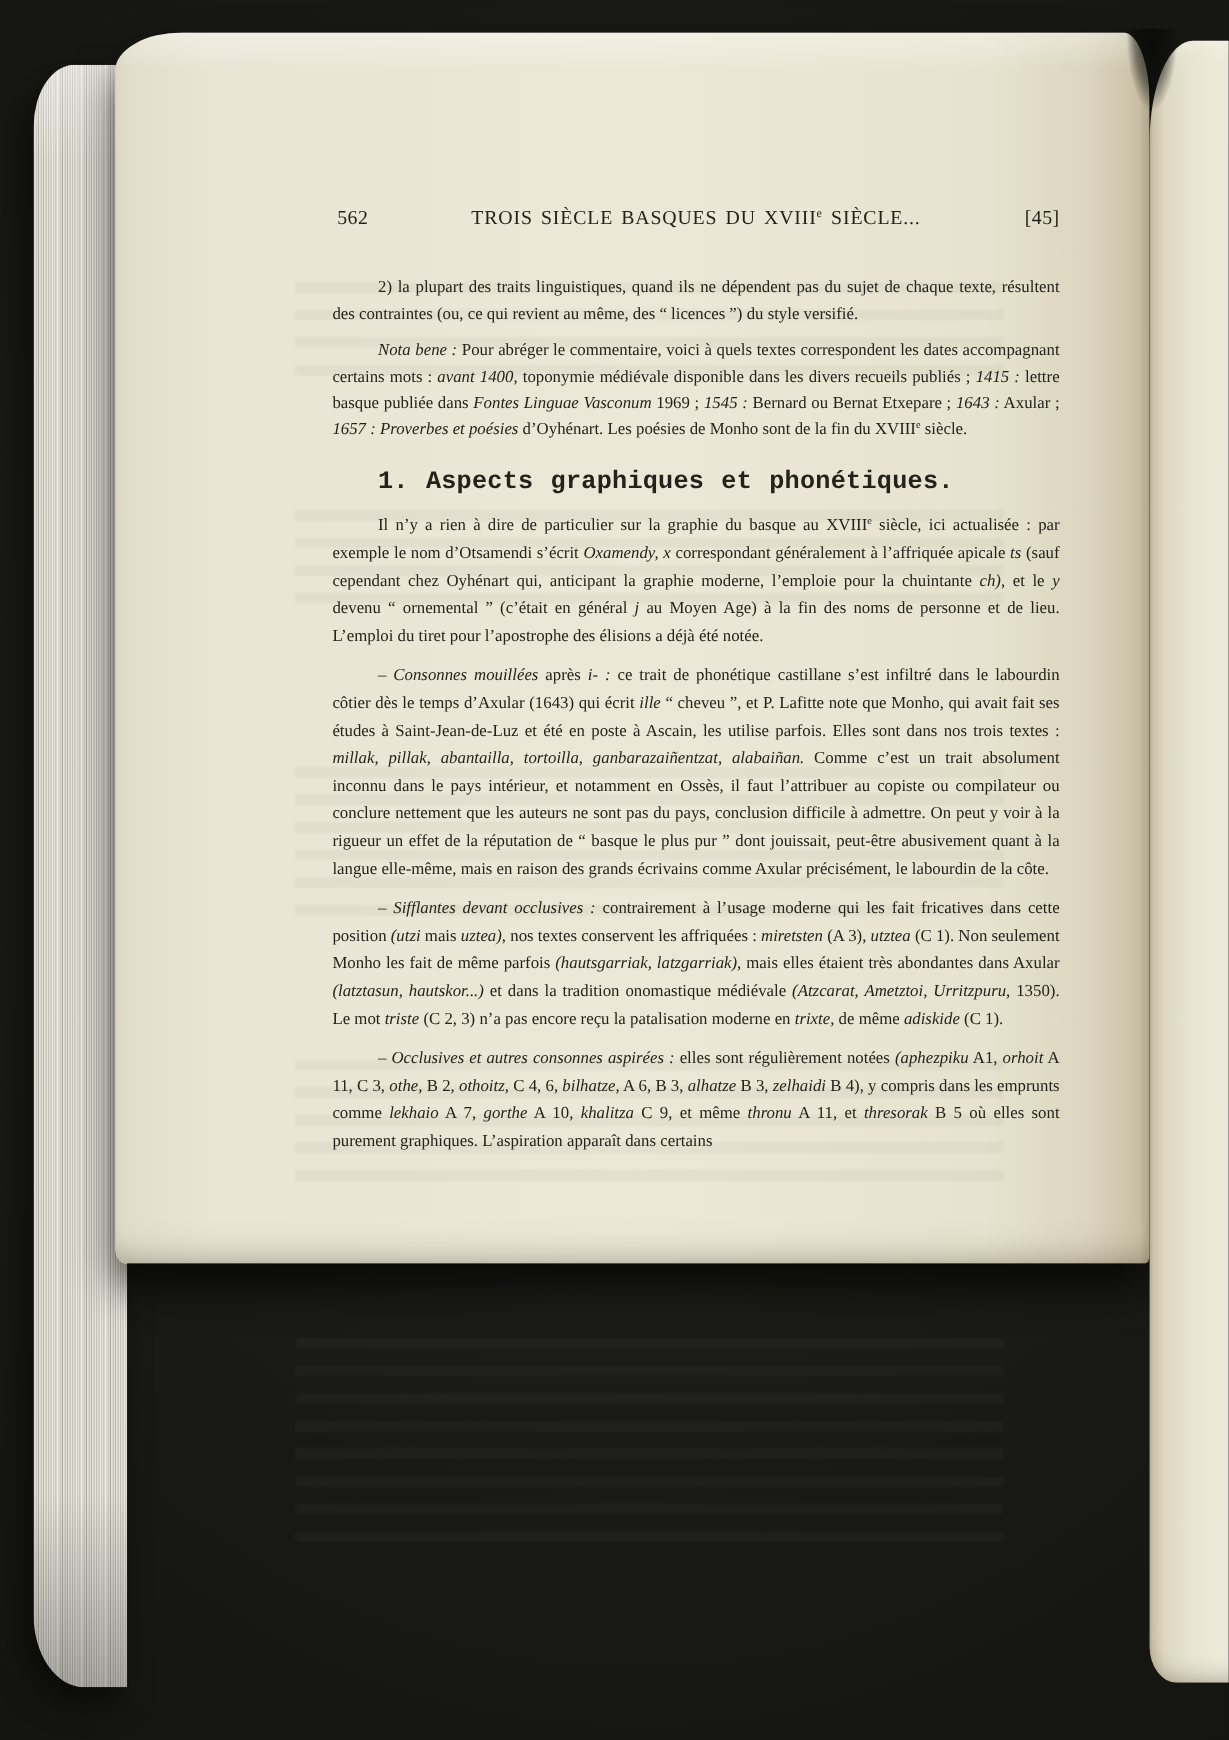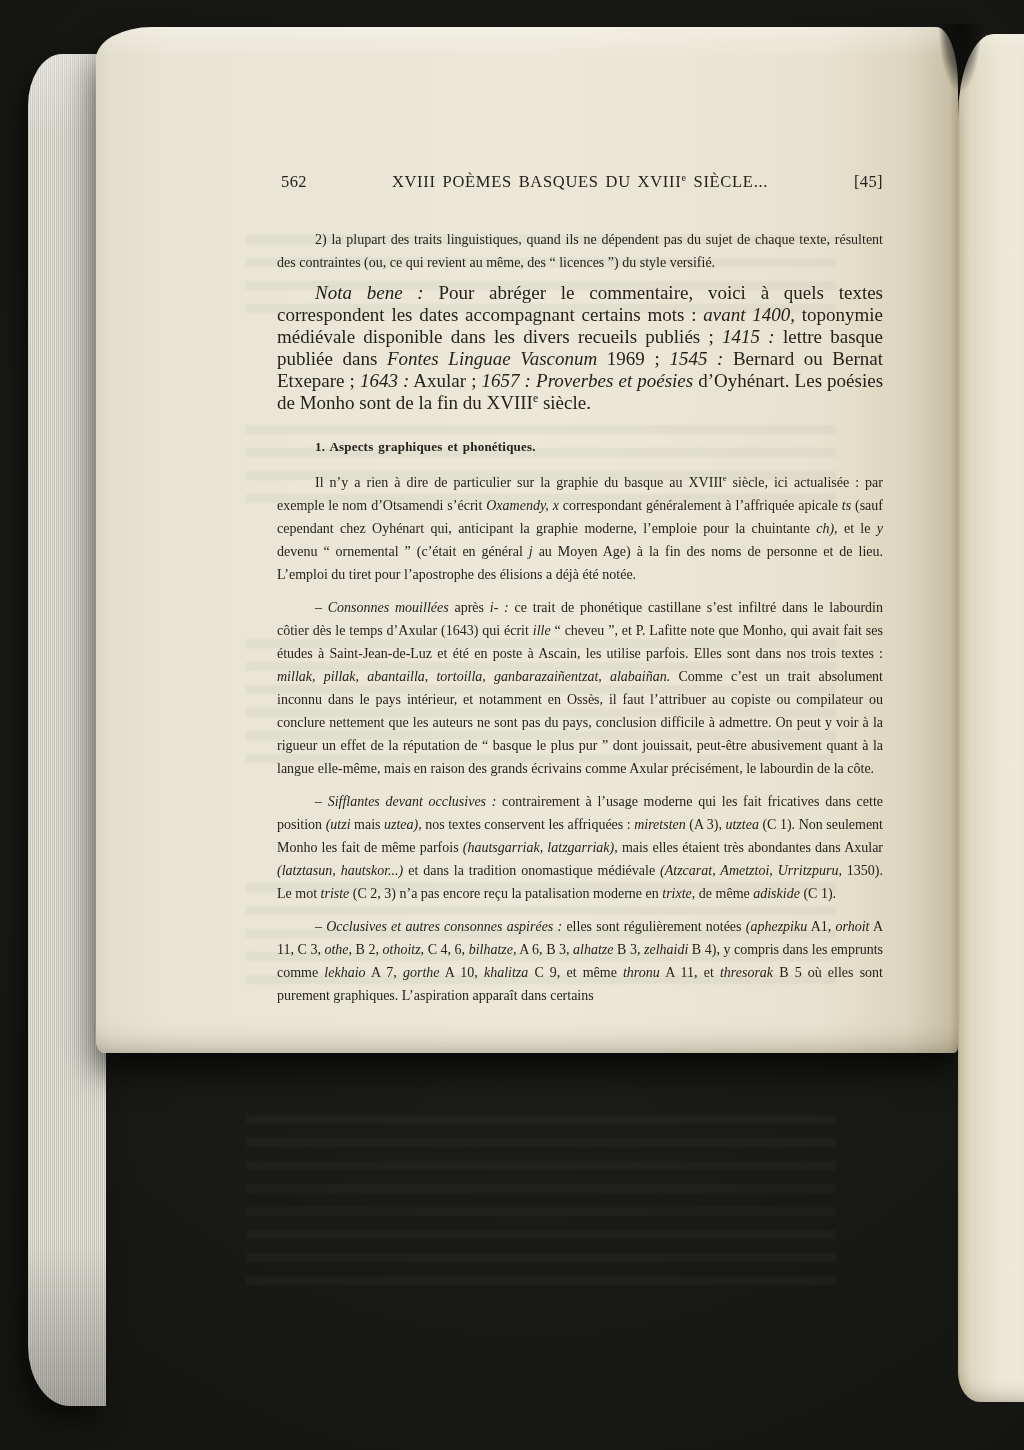--- a/index.html
+++ b/index.html
@@ -64,42 +64,42 @@
     font-size:16.5px; letter-spacing:.4px;
   }
   .running-head .pagenum { justify-self:start; padding-left:4px; }
   .running-head .title   { letter-spacing:.7px; word-spacing:2px; }
   .running-head .bracket { justify-self:end; }
   .sup, .run-sup { vertical-align:super; font-size:.62em; line-height:0; }
   .text-blocks { margin-top:36px; }
   p.block { text-align:justify; text-indent:38px; }
   p.body  { font-size:14px; line-height:23px; margin-bottom:10px; }
   p.body:first-child { margin-bottom:8px; }
-  p.nota  { font-size:19px; line-height:22px; margin-bottom:21px; }
-  p.heading { font-size:13px; line-height:24px; font-weight:bold; letter-spacing:.2px; word-spacing:1.5px; margin-bottom:12px; }
+  p.nota  { font-size:14px; line-height:22px; margin-bottom:21px; }
+  p.heading { font-size:21px; line-height:24px; font-weight:bold; letter-spacing:.2px; word-spacing:1.5px; margin-bottom:12px;font-family:Liberation Mono, monospace; }
   .run-i { font-style:italic; }
   .run-b { font-weight:bold; }
 </style>
 </head>
 <body>
 
 <div class="scene">
   <div class="page-stack"></div>
 
   <div class="page page-left">
     <div class="bleed b1"></div>
     <div class="bleed b2"></div>
     <div class="bleed b3"></div>
     <div class="bleed b4"></div>
     <div class="bleed b5"></div>
 
     <div class="page-inner">
       <header class="running-head">
         <span class="pagenum">562</span>
-        <span class="title"><span>XVIII POÈMES BASQUES DU XVIII</span><span class="sup">e</span><span> SIÈCLE...</span></span>
+        <span class="title"><span>TROIS SIÈCLE BASQUES DU XVIII</span><span class="sup">e</span><span> SIÈCLE...</span></span>
         <span class="bracket">[45]</span>
       </header>
       <main class="text-blocks">
           <p class="block body"><span class="run">2) la plupart des traits linguistiques, quand ils ne dépendent pas du sujet de chaque texte, résultent des contraintes (ou, ce qui revient au même, des “ licences ”) du style versifié.</span></p>
           <p class="block nota"><span class="run-i">Nota bene :</span><span class="run"> Pour abréger le commentaire, voici à quels textes correspondent les dates accompagnant certains mots : </span><span class="run-i">avant 1400,</span><span class="run"> toponymie médiévale disponible dans les divers recueils publiés ; </span><span class="run-i">1415 :</span><span class="run"> lettre basque publiée dans </span><span class="run-i">Fontes Linguae Vasconum</span><span class="run"> 1969 ; </span><span class="run-i">1545 :</span><span class="run"> Bernard ou Bernat Etxepare ; </span><span class="run-i">1643 :</span><span class="run"> Axular ; </span><span class="run-i">1657 :</span><span class="run"> </span><span class="run-i">Proverbes et poésies</span><span class="run"> d’Oyhénart. Les poésies de Monho sont de la fin du XVIII</span><span class="run-sup">e</span><span class="run"> siècle.</span></p>
           <p class="block heading"><span class="run-b">1. Aspects graphiques et phonétiques.</span></p>
           <p class="block body"><span class="run">Il n’y a rien à dire de particulier sur la graphie du basque au XVIII</span><span class="run-sup">e</span><span class="run"> siècle, ici actualisée : par exemple le nom d’Otsamendi s’écrit </span><span class="run-i">Oxamendy, x</span><span class="run"> correspondant généralement à l’affriquée apicale </span><span class="run-i">ts</span><span class="run"> (sauf cependant chez Oyhénart qui, anticipant la graphie moderne, l’emploie pour la chuintante </span><span class="run-i">ch),</span><span class="run"> et le </span><span class="run-i">y</span><span class="run"> devenu “ ornemental ” (c’était en général </span><span class="run-i">j</span><span class="run"> au Moyen Age) à la fin des noms de personne et de lieu. L’emploi du tiret pour l’apostrophe des élisions a déjà été notée.</span></p>
           <p class="block body"><span class="run">– </span><span class="run-i">Consonnes mouillées</span><span class="run"> après </span><span class="run-i">i- :</span><span class="run"> ce trait de phonétique castillane s’est infiltré dans le labourdin côtier dès le temps d’Axular (1643) qui écrit </span><span class="run-i">ille</span><span class="run"> “ cheveu ”, et P. Lafitte note que Monho, qui avait fait ses études à Saint-Jean-de-Luz et été en poste à Ascain, les utilise parfois. Elles sont dans nos trois textes : </span><span class="run-i">millak, pillak, abantailla, tortoilla, ganbarazaiñentzat, alabaiñan.</span><span class="run"> Comme c’est un trait absolument inconnu dans le pays intérieur, et notamment en Ossès, il faut l’attribuer au copiste ou compilateur ou conclure nettement que les auteurs ne sont pas du pays, conclusion difficile à admettre. On peut y voir à la rigueur un effet de la réputation de “ basque le plus pur ” dont jouissait, peut-être abusivement quant à la langue elle-même, mais en raison des grands écrivains comme Axular précisément, le labourdin de la côte.</span></p>
           <p class="block body"><span class="run">– </span><span class="run-i">Sifflantes devant occlusives :</span><span class="run"> contrairement à l’usage moderne qui les fait fricatives dans cette position </span><span class="run-i">(utzi</span><span class="run"> mais </span><span class="run-i">uztea),</span><span class="run"> nos textes conservent les affriquées : </span><span class="run-i">miretsten</span><span class="run"> (A 3), </span><span class="run-i">utztea</span><span class="run"> (C 1). Non seulement Monho les fait de même parfois </span><span class="run-i">(hautsgarriak, latzgarriak),</span><span class="run"> mais elles étaient très abondantes dans Axular </span><span class="run-i">(latztasun, hautskor...)</span><span class="run"> et dans la tradition onomastique médiévale </span><span class="run-i">(Atzcarat, Ametztoi, Urritzpuru,</span><span class="run"> 1350). Le mot </span><span class="run-i">triste</span><span class="run"> (C 2, 3) n’a pas encore reçu la patalisation moderne en </span><span class="run-i">trixte,</span><span class="run"> de même </span><span class="run-i">adiskide</span><span class="run"> (C 1).</span></p>
           <p class="block body"><span class="run">– </span><span class="run-i">Occlusives et autres consonnes aspirées :</span><span class="run"> elles sont régulièrement notées </span><span class="run-i">(aphezpiku</span><span class="run"> A1, </span><span class="run-i">orhoit</span><span class="run"> A 11, C 3, </span><span class="run-i">othe,</span><span class="run"> B 2, </span><span class="run-i">othoitz,</span><span class="run"> C 4, 6, </span><span class="run-i">bilhatze,</span><span class="run"> A 6, B 3, </span><span class="run-i">alhatze</span><span class="run"> B 3, </span><span class="run-i">zelhaidi</span><span class="run"> B 4), y compris dans les emprunts comme </span><span class="run-i">lekhaio</span><span class="run"> A 7, </span><span class="run-i">gorthe</span><span class="run"> A 10, </span><span class="run-i">khalitza</span><span class="run"> C 9, et même </span><span class="run-i">thronu</span><span class="run"> A 11, et </span><span class="run-i">thresorak</span><span class="run"> B 5 où elles sont purement graphiques. L’aspiration apparaît dans certains</span></p>

